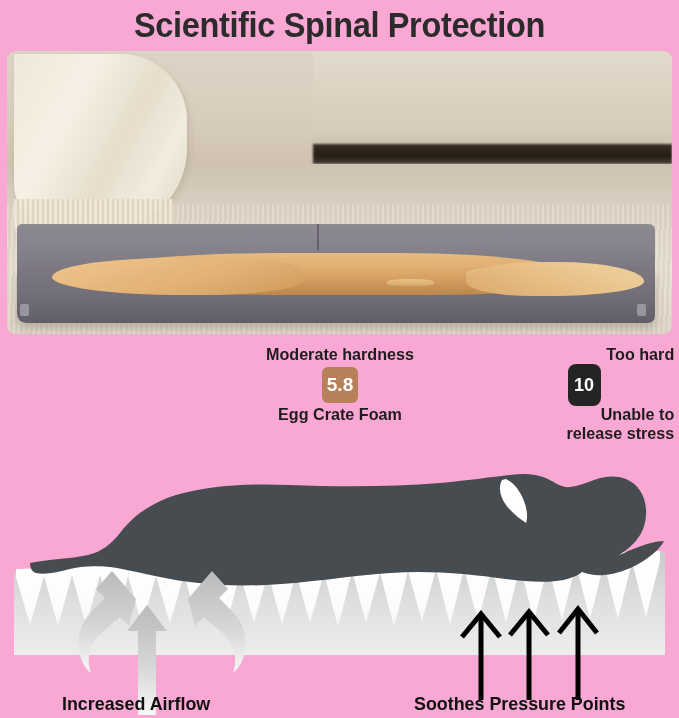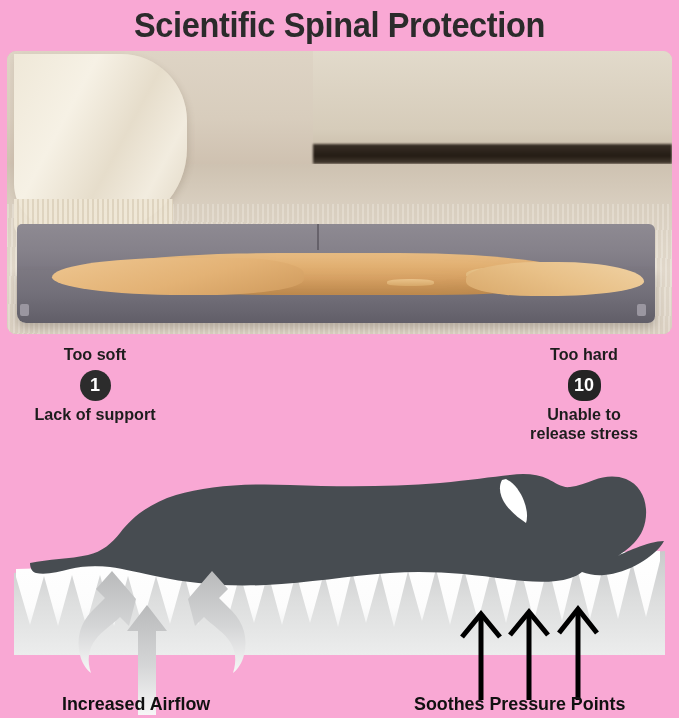--- a/index.html
+++ b/index.html
@@ -132,25 +132,25 @@
     font-size:17px; font-weight:bold; color:#1d1d1d; line-height:1.12;
     transform:scaleX(0.95); transform-origin:center;
   }
   .badge-row { display:flex; justify-content:center; align-items:center; height:34px; margin:3px 0 3px; }
   .badge {
     display:flex; align-items:center; justify-content:center;
     color:#ffffff; font-weight:bold; font-size:18px; position:relative; z-index:2;
   }
   .badge-1 { width:31px; height:31px; border-radius:50%; background:#2c2c2c; }
   .badge-58 { width:36px; height:36px; border-radius:6px; background:#b5805a; font-size:19px; }
-  .badge-10 { width:33px; height:31px; border-radius:14px; background:#242424; font-size:18px; }
+  .badge-10 { width:33px; height:42px; border-radius:8px; background:#242424; font-size:18px; }
 
   .col-left { left:0px; top:0px; width:190px; }
   .col-mid  { left:241px; top:0px; width:198px; }
-  .col-right{ left:489px; top:0px; width:190px; }
+  .col-right{ left:489px; top:0px; width:190px;text-align:right; }
 
   
   .diagram { position:absolute; left:0; top:455px; width:679px; height:263px; }
   .diagram svg { display:block; }
   .cap {
     position:absolute; font-size:19px; font-weight:bold; color:#111;
     white-space:nowrap; transform:scaleX(0.94); transform-origin:left center;
   }
   .cap-air { left:62px; top:693px; }
   .cap-press { left:414px; top:693px; }
@@ -181,28 +181,28 @@
         <div class="ph-dog-head">
           <div class="ph-dog-eye"></div>
         </div>
         <div class="ph-dog-paw"></div>
       </div>
     </div>
   </div>
 
   <div class="scale">
 
-    <div class="sc-col col-left">
-      <div class="sc-top">Too soft</div>
+
+    <div class="sc-col col-mid">
+      <div class="sc-top">Moderate hardness</div>
       <div class="badge-row">
-        <div class="badge badge-1">1</div>
-      </div>
-      <div class="sc-bot">Lack of support</div>
+        <div class="badge badge-58">5.8</div>
+      </div>
+      <div class="sc-bot">Egg Crate Foam</div>
     </div>
-
 
     <div class="sc-col col-right">
       <div class="sc-top">Too hard</div>
       <div class="badge-row">
         <div class="badge badge-10">10</div>
       </div>
       <div class="sc-bot">
         <span>Unable to</span><br>
         <span>release stress</span>
       </div>

